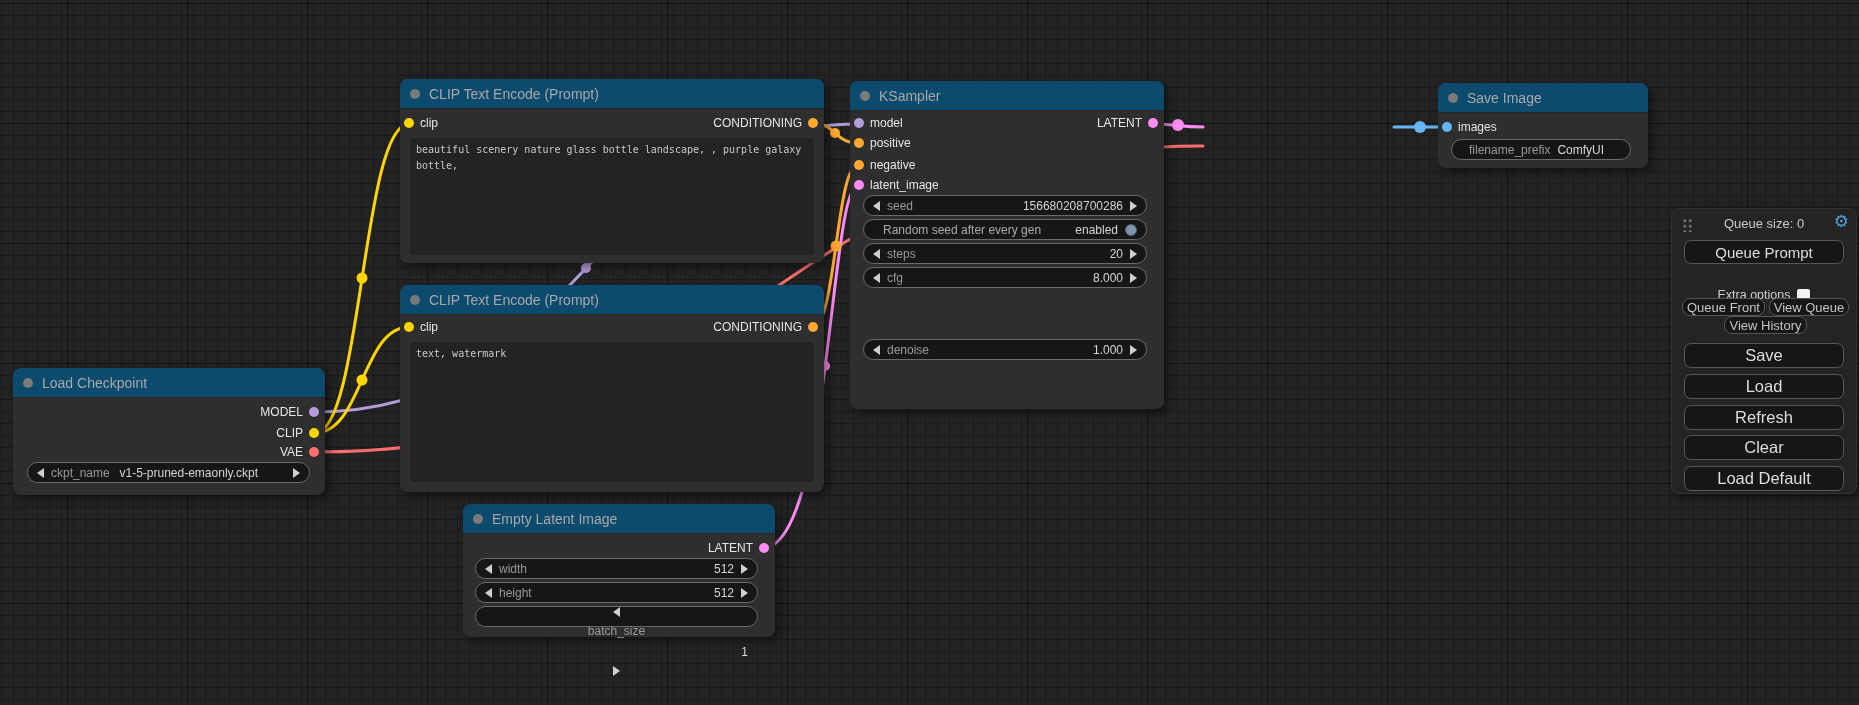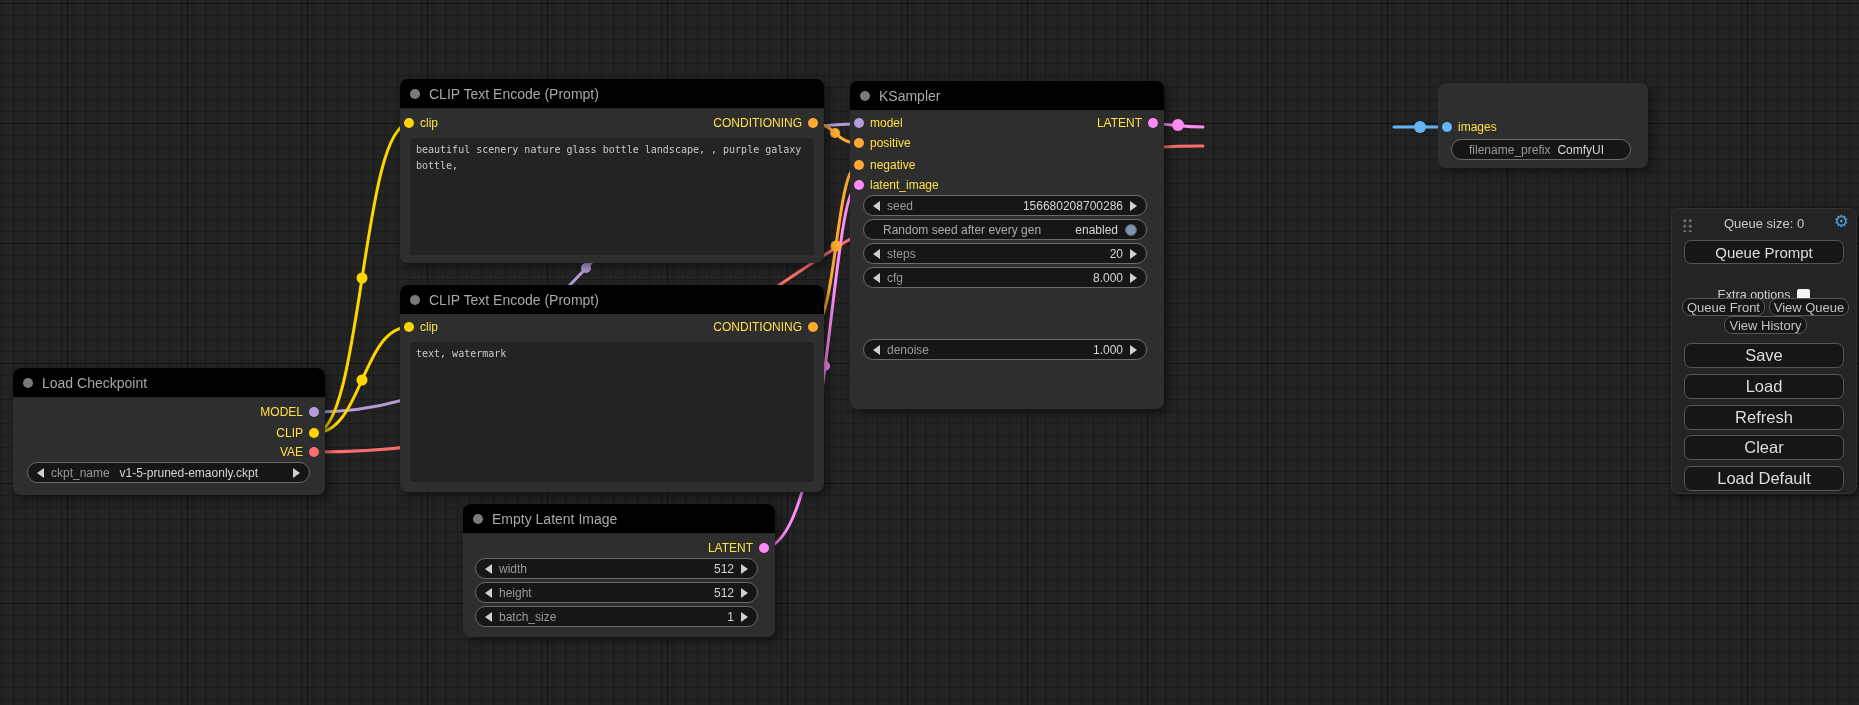--- a/index.html
+++ b/index.html
@@ -20,28 +20,28 @@
 
   #wires { position:absolute; left:0; top:0; z-index:1; }
   .wire { fill:none; stroke-width:3; stroke-linecap:round; }
 
   .node {
     position:absolute; z-index:2;
     background:#2e2e2e; border-radius:8px;
     box-shadow:4px 4px 10px rgba(0,0,0,.45);
   }
   .node-header {
-    height:30px; background:#000000; border-radius:8px 8px 0 0;
+    height:30px; background:#0c4a6e; border-radius:8px 8px 0 0;
     display:flex; align-items:center; padding-left:10px; gap:9px;
     border-bottom:1px solid #272727;
   }
   .title-dot { width:10px; height:10px; border-radius:50%; background:#7a7a7a; flex:0 0 auto; }
   .node-title { color:#a8a8a8; font-size:14px; white-space:nowrap; }
 
-  .slot { position:absolute; height:16px; line-height:16px; font-size:12px; color:#fde047; }
+  .slot { position:absolute; height:16px; line-height:16px; font-size:12px; color:#e5e5e5; }
   .slot.in  { left:0; padding-left:20px; }
   .slot.out { right:0; padding-right:22px; text-align:right; }
   .slot-dot { position:absolute; top:3px; width:10px; height:10px; border-radius:50%; }
   .slot.in  .slot-dot { left:4px; }
   .slot.out .slot-dot { right:6px; }
 
   .c-model{background:#B39DDB}.c-clip{background:#FFD500}.c-vae{background:#FF6E6E}
   .c-conditioning{background:#FFA931}.c-latent{background:#FF8CF5}.c-image{background:#64B5F6}
 
   .widget {
@@ -229,20 +229,24 @@
     <div class="widget" style="left:13px; right:17px; top:258px;">
       <span class="arr arr-l"></span>
       <span class="wname">denoise</span>
       <span class="wval">1.000</span>
       <span class="arr arr-r"></span>
     </div>
   </div>
 
 
   <div class="node" style="left:1438px; top:83px; width:210px; height:85px;">
+    <div class="node-header">
+      <span class="title-dot"></span>
+      <span class="node-title">Save Image</span>
+    </div>
     <div class="slot in" style="top:36px;">
       <span class="slot-dot c-image"></span>
       <span>images</span>
     </div>
     <div class="widget" style="left:13px; right:17px; top:56px;">
       <span class="wname" style="padding-left:8px;">filename_prefix</span>
       <span class="wval" style="margin-right:20px;">ComfyUI</span>
     </div>
   </div>
 
@@ -260,21 +264,21 @@
       <span class="wname">width</span>
       <span class="wval">512</span>
       <span class="arr arr-r"></span>
     </div>
     <div class="widget" style="left:12px; right:17px; top:78px;">
       <span class="arr arr-l"></span>
       <span class="wname">height</span>
       <span class="wval">512</span>
       <span class="arr arr-r"></span>
     </div>
-    <div class="widget" style="left:12px; right:17px; top:102px;">
+    <div class="widget" style="left:12px; right:17px; top:102px;flex-direction:column;">
       <span class="arr arr-l"></span>
       <span class="wname">batch_size</span>
       <span class="wval">1</span>
       <span class="arr arr-r"></span>
     </div>
   </div>
 
   <div id="queue-panel">
     <div class="qp-abs" id="drag-handle"></div>
     <div class="qp-abs" id="queue-size">Queue size: 0</div>

